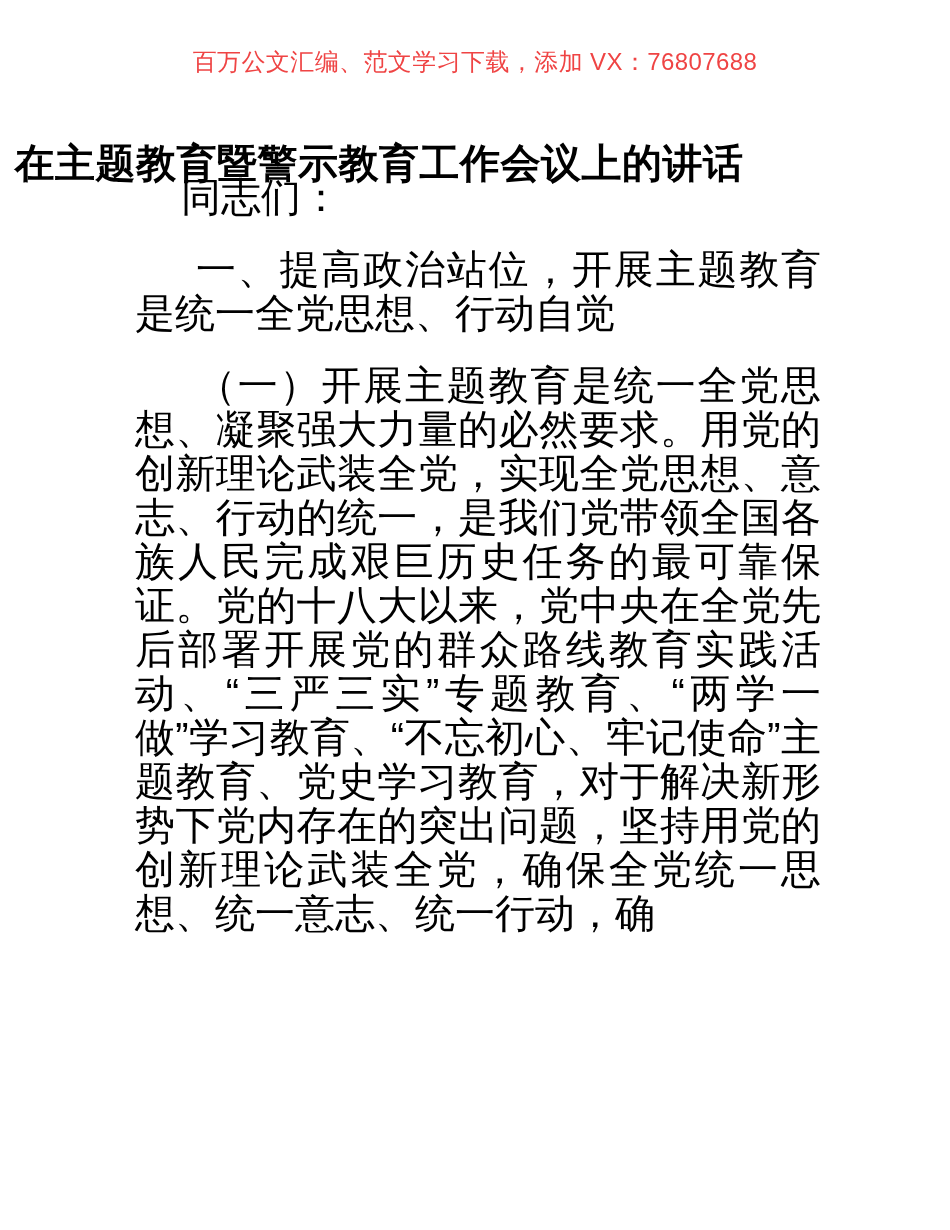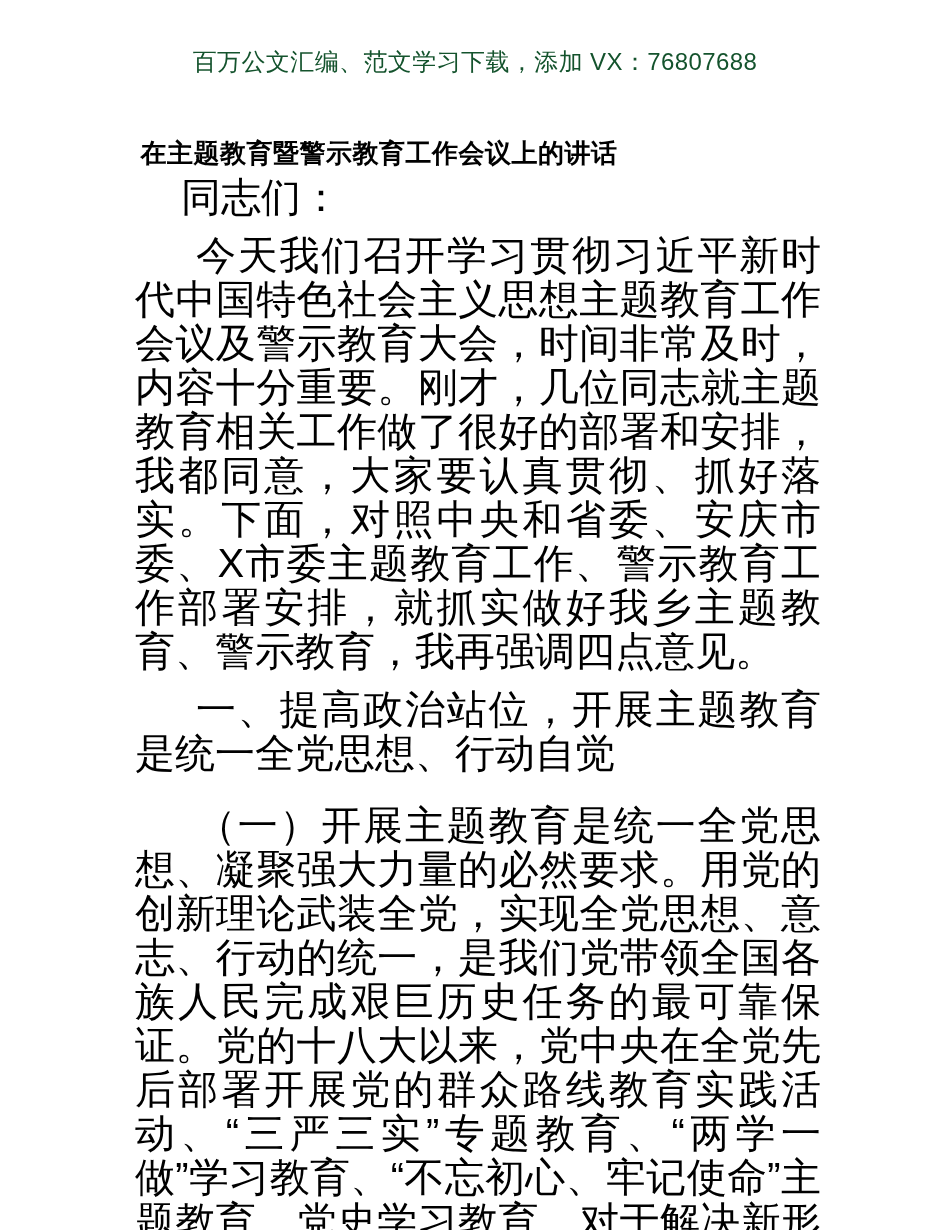--- a/index.html
+++ b/index.html
@@ -19,37 +19,37 @@
     box-sizing: border-box;
   }
 
   
   .promo-banner {
     position: absolute;
     top: 47px;
     left: 0;
     width: 950px;
     text-align: center;
-    color: #14532d;
+    color: #ef4444;
     font-size: 24px;
     font-weight: 400;
     letter-spacing: 0.4px;
     line-height: 30px;
     white-space: nowrap;
     font-family: "Liberation Sans", "DejaVu Sans", sans-serif;
   }
 
   
   .doc-title {
     position: absolute;
     top: 113px;
     left: 0;
     width: 758px;
     text-align: center;
-    font-size: 26px;
+    font-size: 40px;
     font-weight: bold;
     letter-spacing: 0.5px;
     line-height: 46px;
     white-space: nowrap;
   }
 
   
   .body-col {
     position: absolute;
     top: 175px;
@@ -87,21 +87,20 @@
   <div class="promo-banner">百万公文汇编、范文学习下载，添加 VX：76807688</div>
 
   <h1 class="doc-title">在主题教育暨警示教育工作会议上的讲话</h1>
 
   <div class="body-col">
 
     <p class="para salutation">同志们：</p>
 
     <div class="gap-md spacer-block"></div>
 
-    <p class="para indent">今天我们召开学习贯彻习近平新时代中国特色社会主义思想主题教育工作会议及警示教育大会，时间非常及时，内容十分重要。刚才，几位同志就主题教育相关工作做了很好的部署和安排，我都同意，大家要认真贯彻、抓好落实。下面，对照中央和省委、安庆市委、X市委主题教育工作、警示教育工作部署安排，就抓实做好我乡主题教育、警示教育，我再强调四点意见。</p>
 
     <div class="gap-md spacer-block"></div>
 
     <p class="para indent">一、提高政治站位，开展主题教育是统一全党思想、行动自觉</p>
 
     <div class="gap-md spacer-block"></div>
 
 
     <div class="gap-md spacer-block"></div>
 

